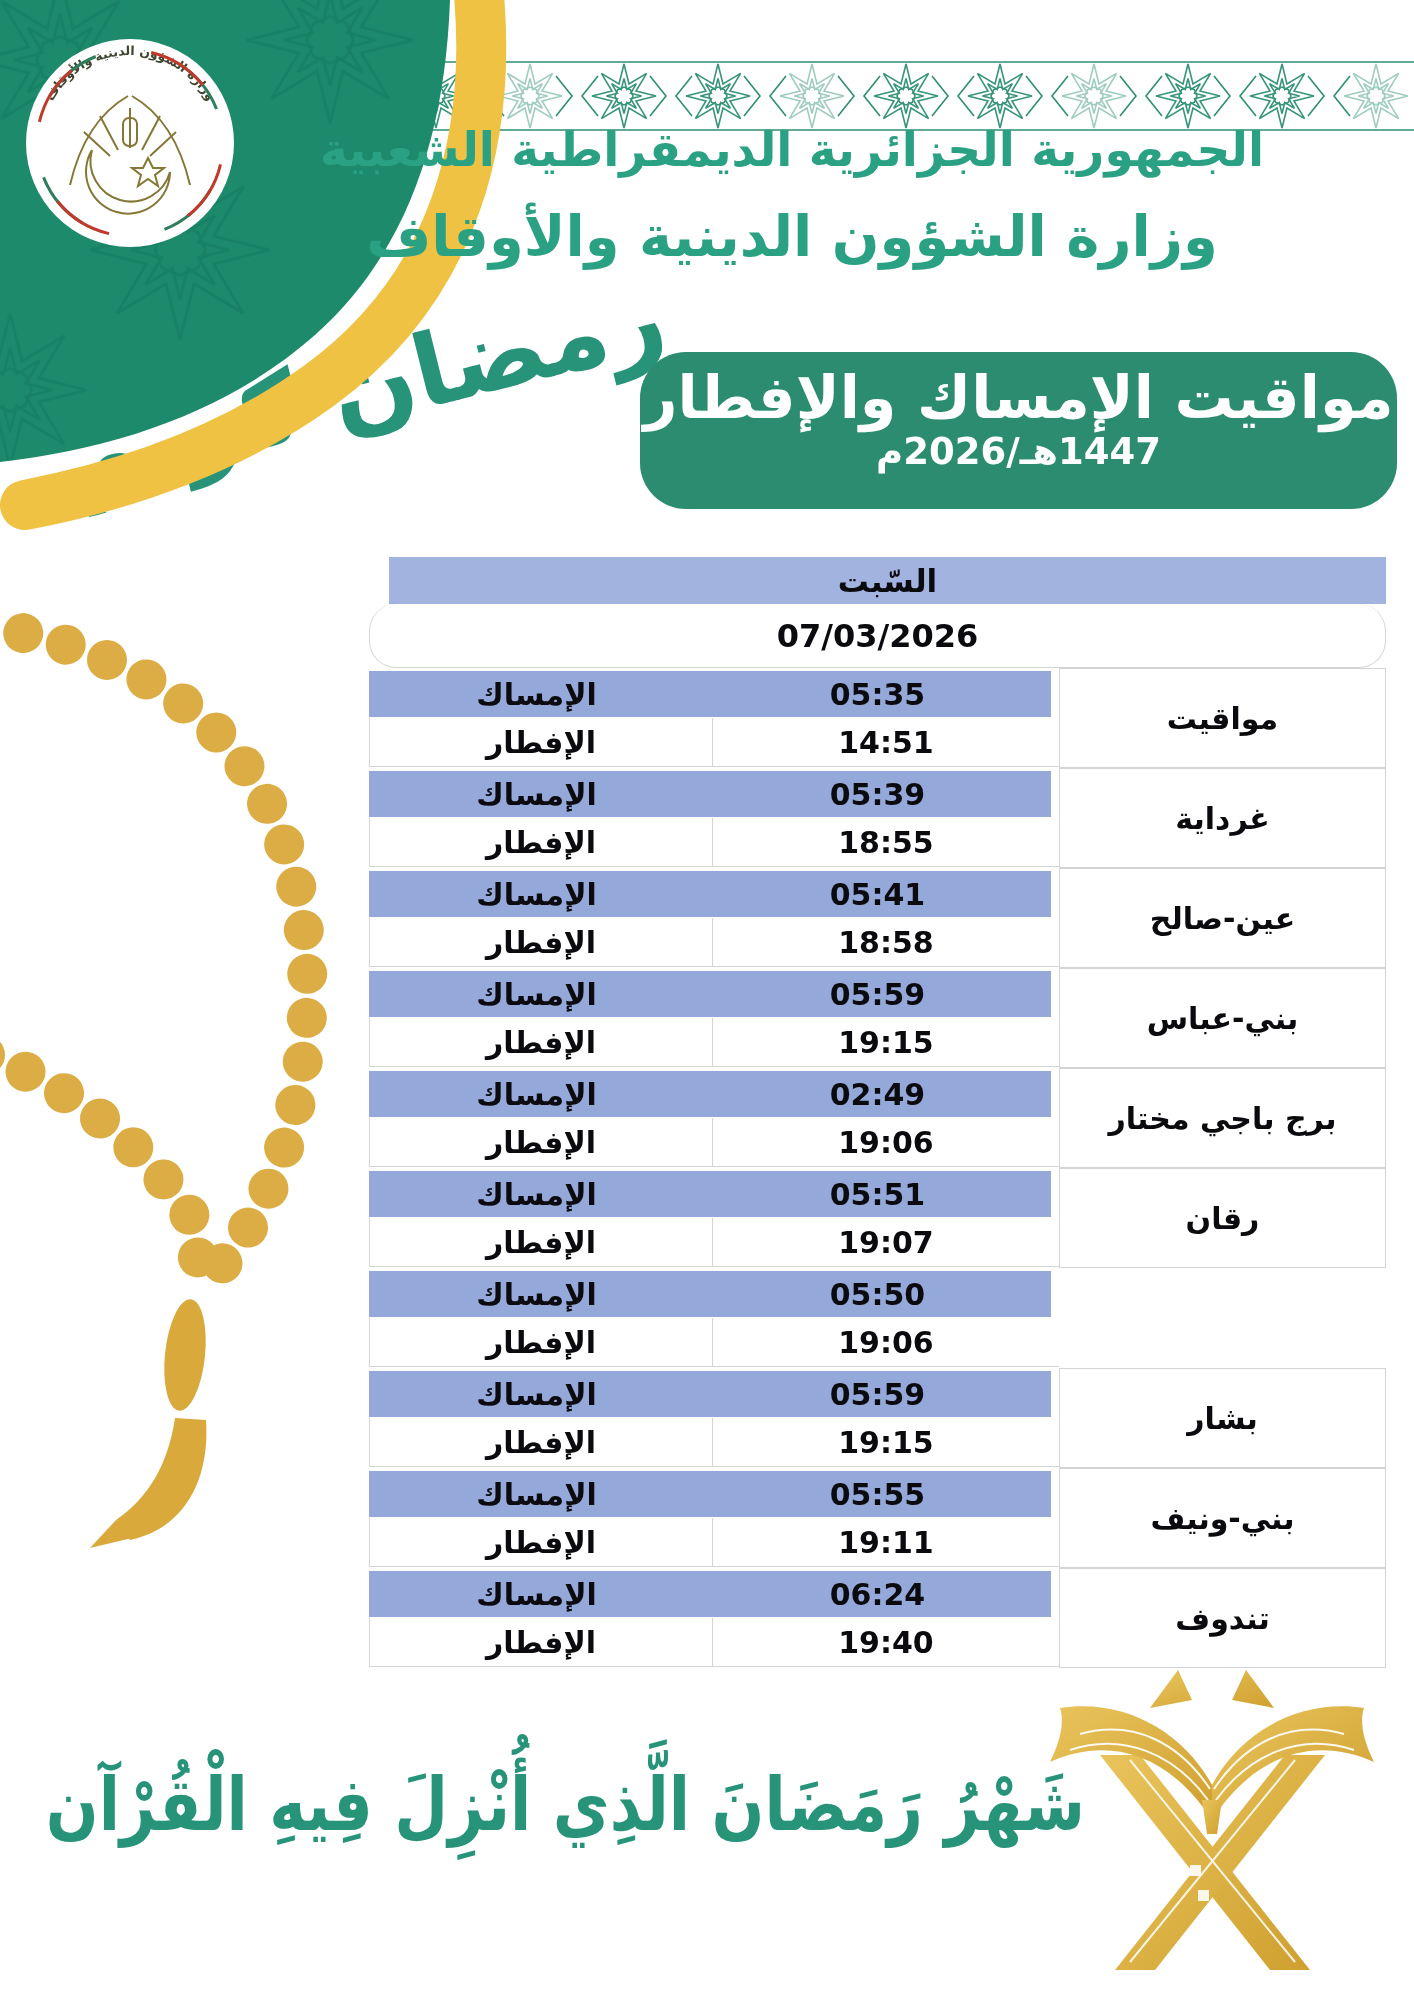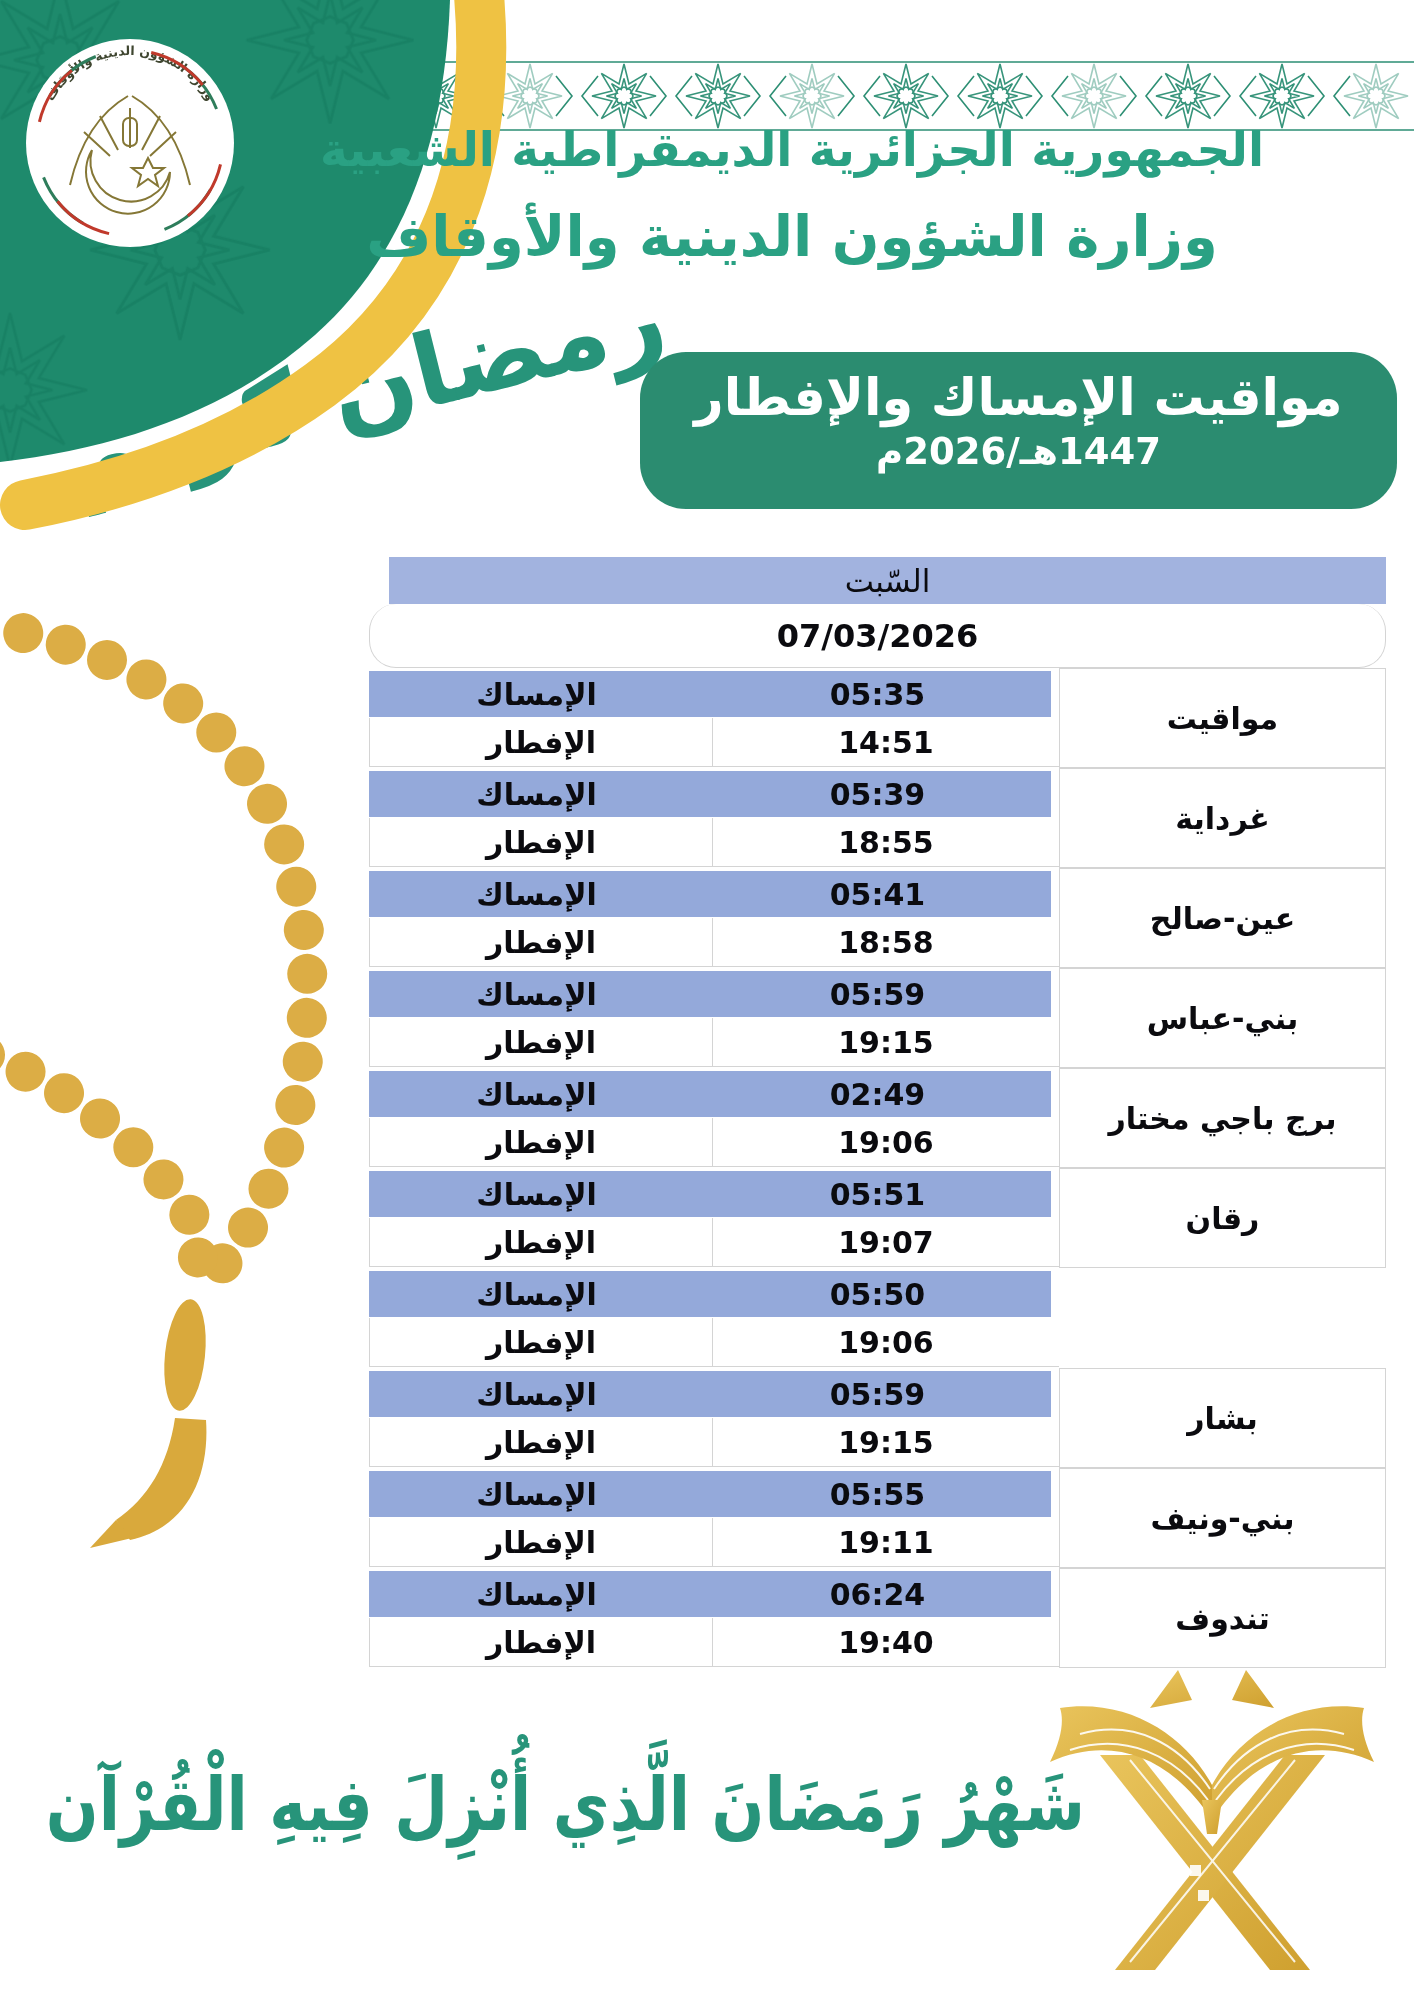--- a/index.html
+++ b/index.html
@@ -32,27 +32,27 @@
 
   
   .rk{position:absolute;left:70px;top:262px;width:590px;height:250px;z-index:1;
     display:flex;align-items:center;justify-content:center;
     font-size:100px;font-weight:700;color:var(--green-calli);
     transform:rotate(-14deg);white-space:nowrap;}
 
   
   .banner{position:absolute;left:640px;top:352px;width:757px;height:157px;z-index:3;
     background:var(--teal-banner);border-radius:46px;text-align:center;color:#fff;}
-  .banner-title{margin-top:14px;font-size:51px;font-weight:700;line-height:64px;}
+  .banner-title{margin-top:14px;font-size:59px;font-weight:700;line-height:64px;}
   .banner-year{font-size:37px;font-weight:700;line-height:44px;}
 
   
   .timetable{position:absolute;left:369px;top:557px;width:1017px;z-index:3;}
   .thead{height:47px;background:var(--blue-head);display:flex;align-items:center;justify-content:center;
-    font-size:31px;font-weight:400;color:var(--ink);margin-left:20px;}
+    font-size:31px;font-weight:700;color:var(--ink);margin-left:20px;}
   .tdate{height:64px;background:#fff;display:flex;align-items:center;justify-content:center;
     font-size:32px;font-weight:700;color:var(--ink);
     border-left:1px solid var(--hair);border-right:1px solid var(--hair);border-bottom:1px solid var(--hair);border-radius:27px;}
   .city-block{position:relative;width:1017px;height:100px;}
   .imsak-strip{position:absolute;left:0;top:3px;width:682px;height:46px;background:var(--blue-row);display:flex;}
   .imsak-strip .time{width:347px;}
   .imsak-strip .label{flex:1;}
   .iftar-row{position:absolute;left:0;top:50px;width:690px;height:49px;display:flex;
     border-bottom:1px solid var(--hair);border-left:1px solid var(--hair);}
   .iftar-time{width:347px;border-left:1px solid var(--hair);}

